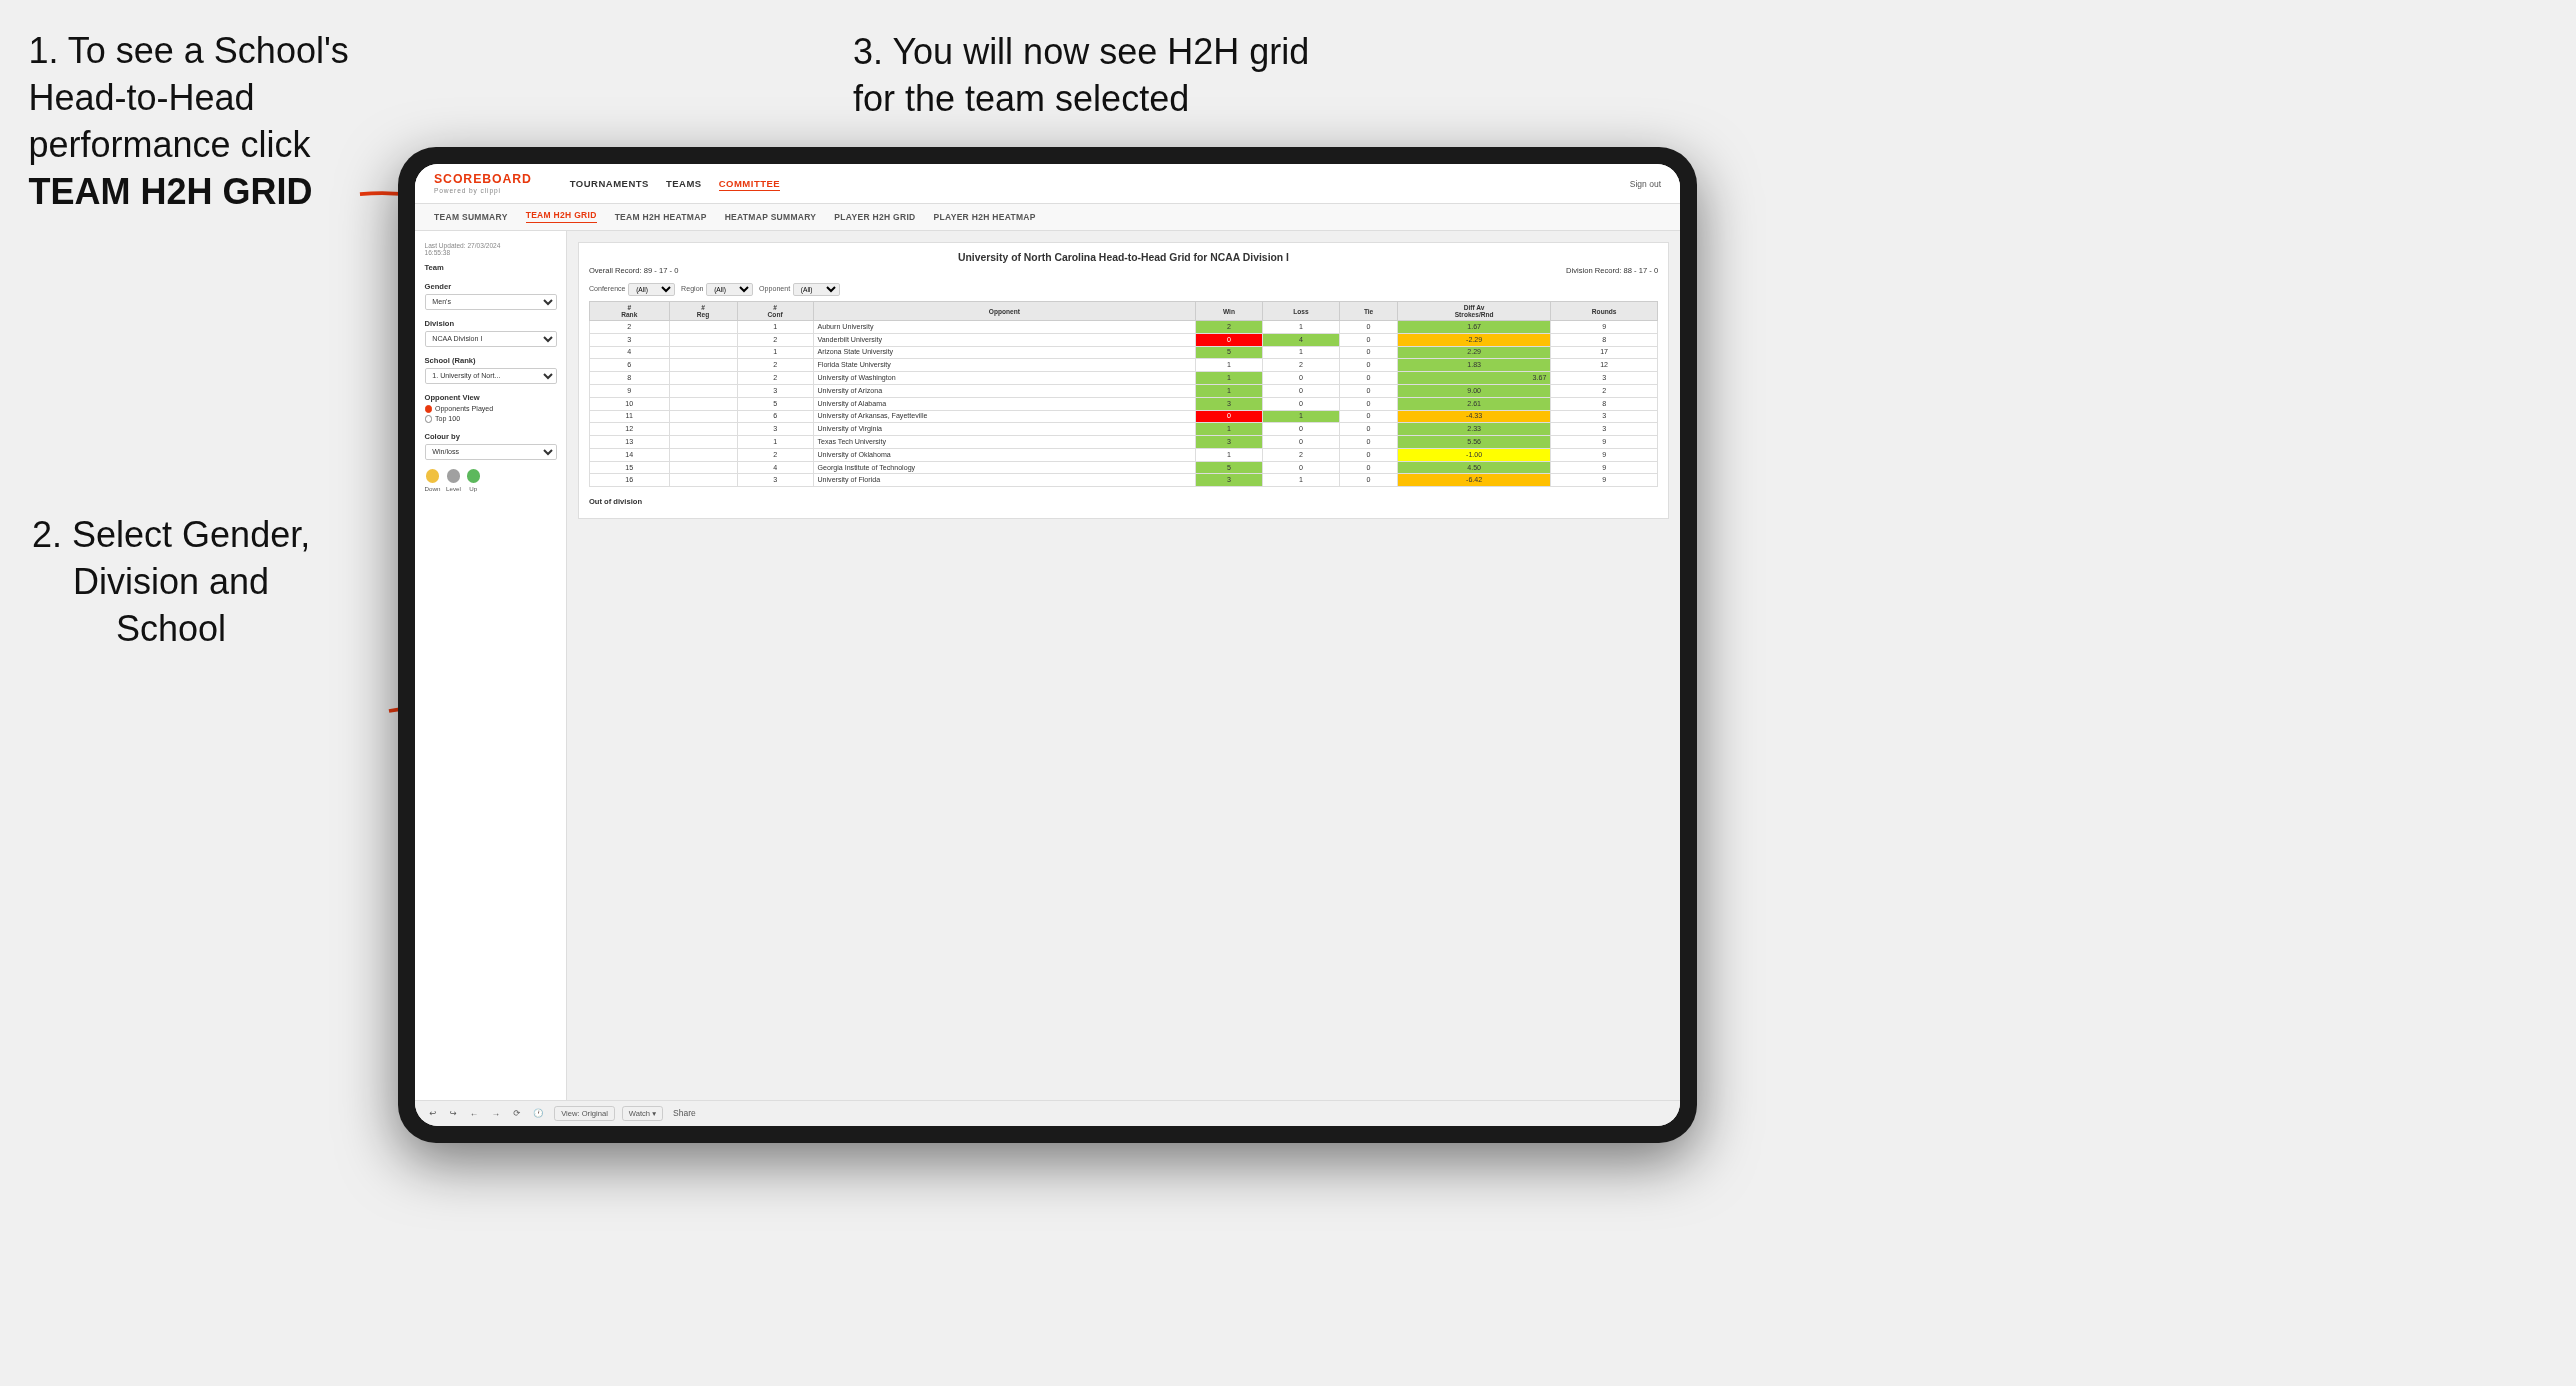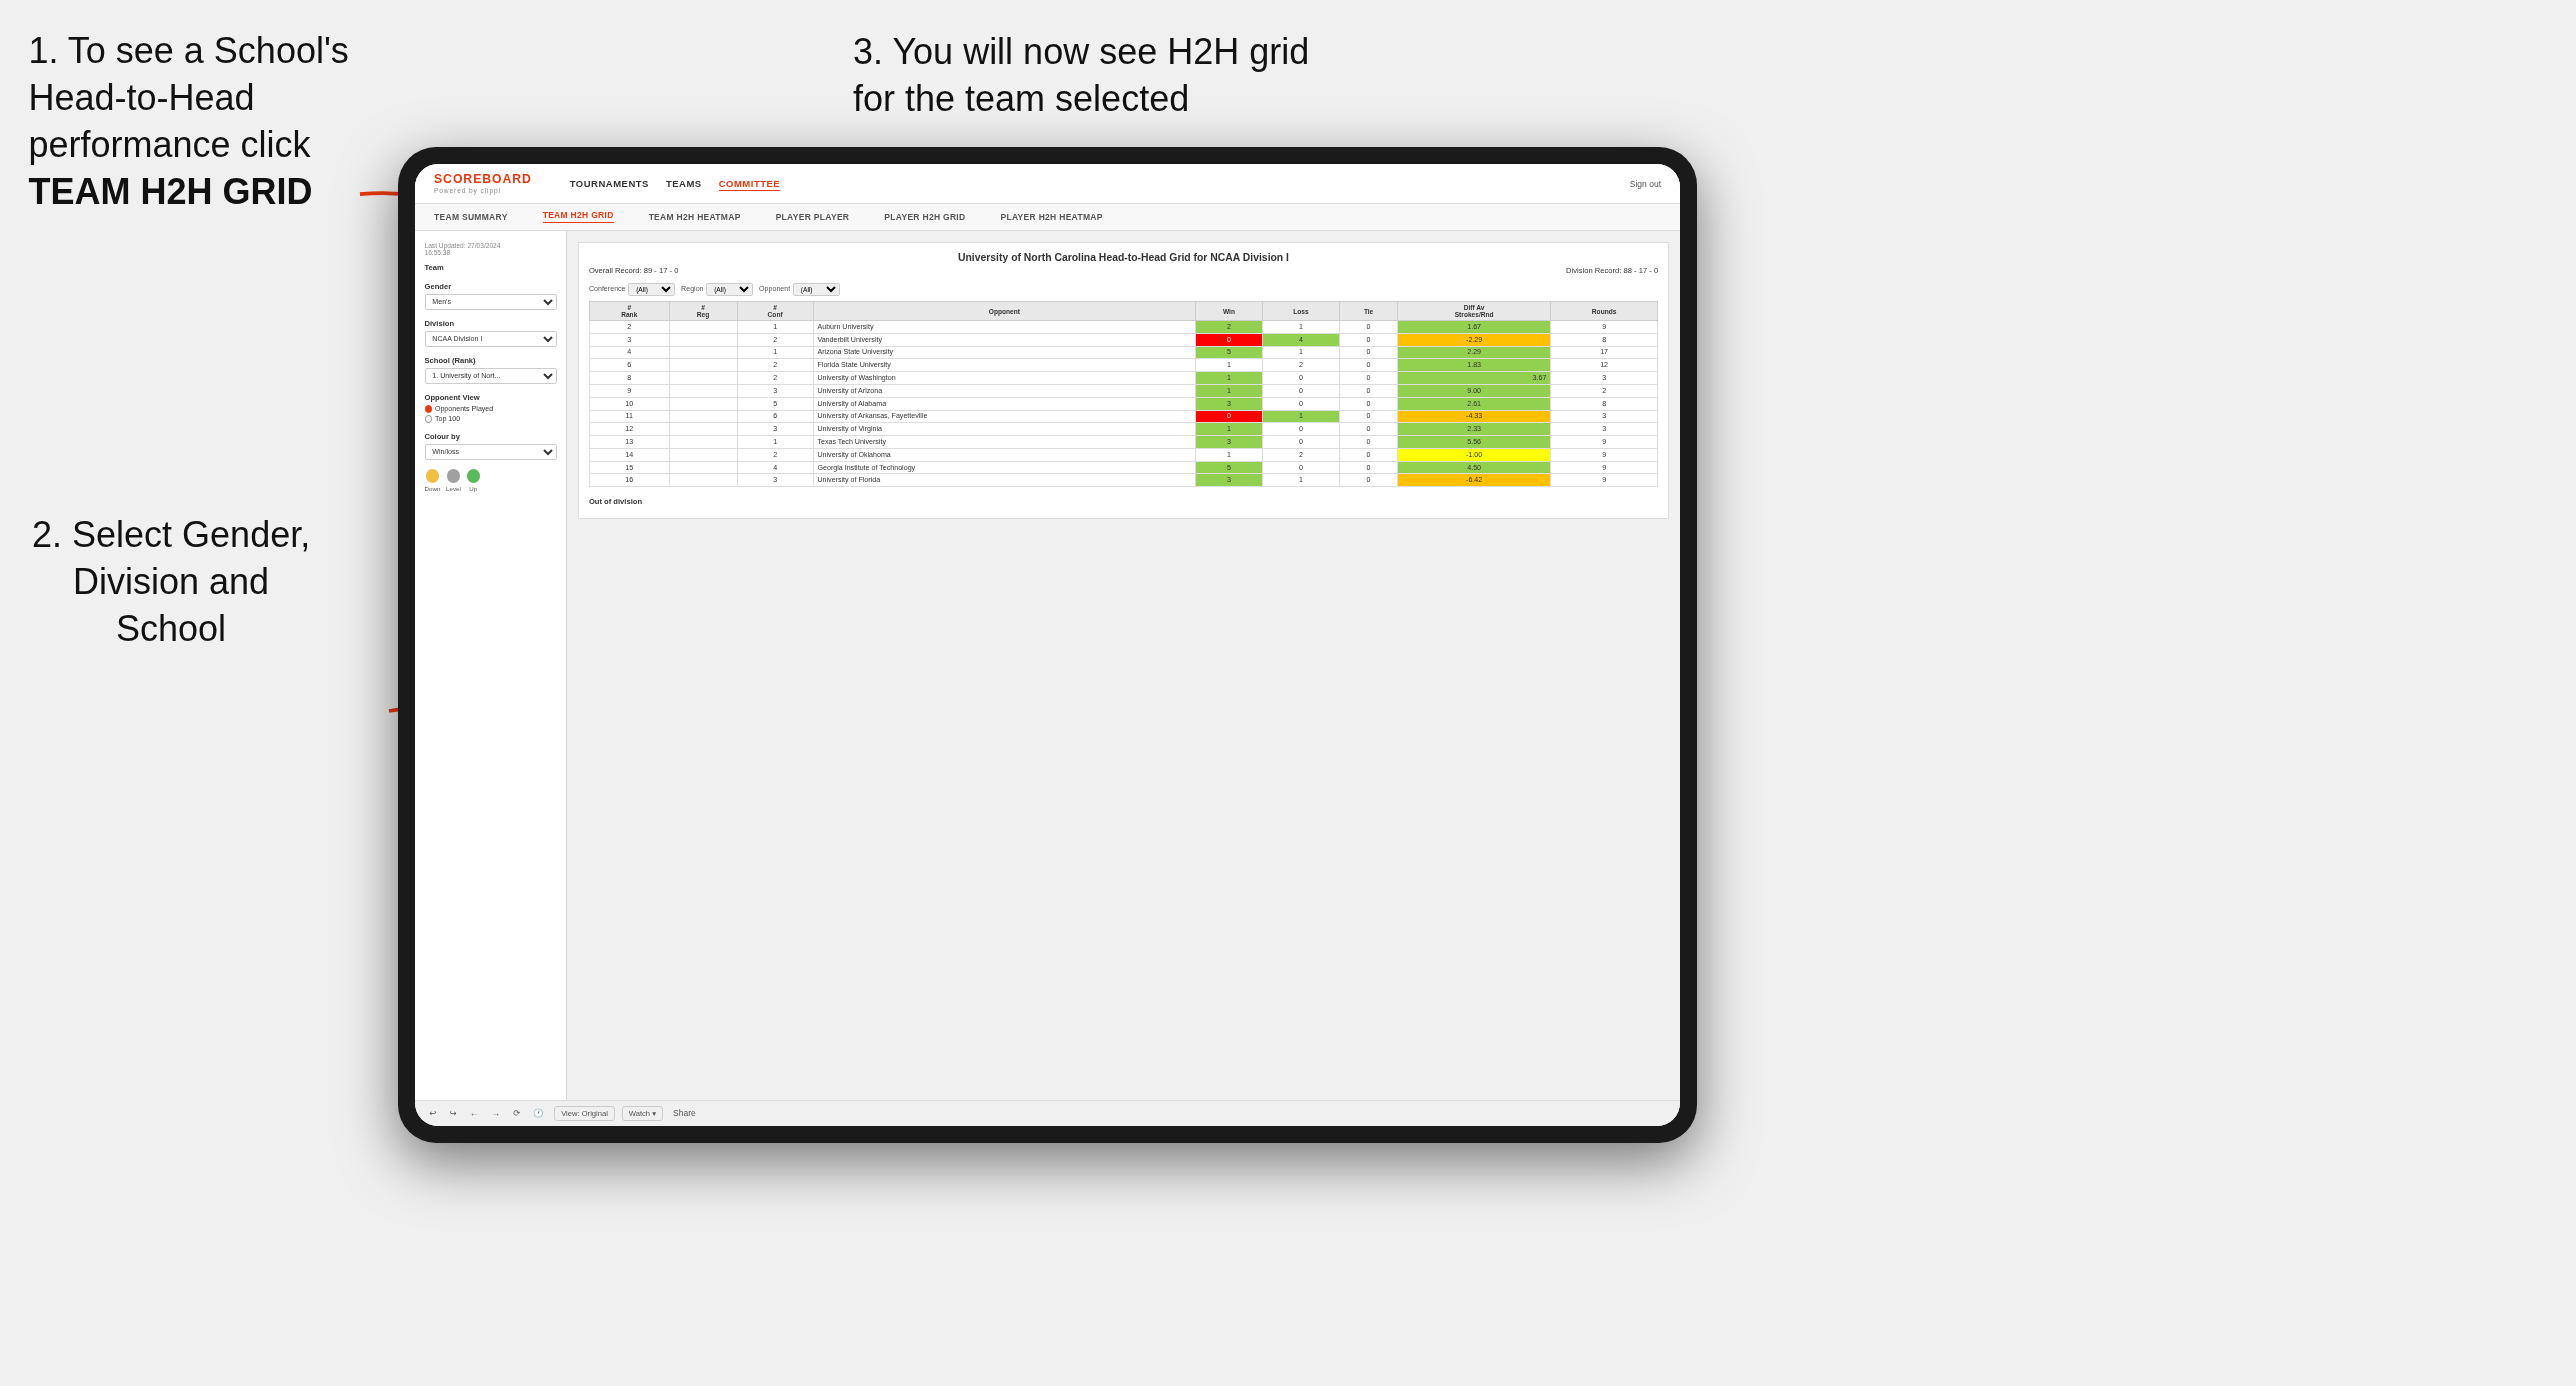--- a/index.html
+++ b/index.html
@@ -112,21 +112,21 @@
       font-size: 8.5px;
       color: #555;
     }
 
     
     .sub-nav {
       background: #f8f8f8;
       border-bottom: 0.9px solid #ddd;
       padding: 3.8px 19px;
       display: flex;
-      gap: 35px;
+      gap: 18px;
       min-height: 26.5px;
       align-items: center;
     }
     .sub-nav-item {
       font-size: 8.5px;
       color: #555;
       font-weight: 600;
       cursor: pointer;
       letter-spacing: 0.3px;
     }
@@ -387,21 +387,21 @@
         <span class="nav-item">TEAMS</span>
         <span class="nav-item active">COMMITTEE</span>
       </div>
       <div class="sign-out">Sign out</div>
     </div>
 
     <div class="sub-nav">
       <span class="sub-nav-item">TEAM SUMMARY</span>
       <span class="sub-nav-item active">TEAM H2H GRID</span>
       <span class="sub-nav-item">TEAM H2H HEATMAP</span>
-      <span class="sub-nav-item">PLAYER PLAYER</span>
+      <span class="sub-nav-item">HEATMAP SUMMARY</span>
       <span class="sub-nav-item">PLAYER H2H GRID</span>
       <span class="sub-nav-item">PLAYER H2H HEATMAP</span>
     </div>
 
     <div class="main-content">
 
       <div class="left-panel">
         <div class="last-updated">
           <div>Last Updated: 27/03/2024</div>
           <div>16:55:38</div>

